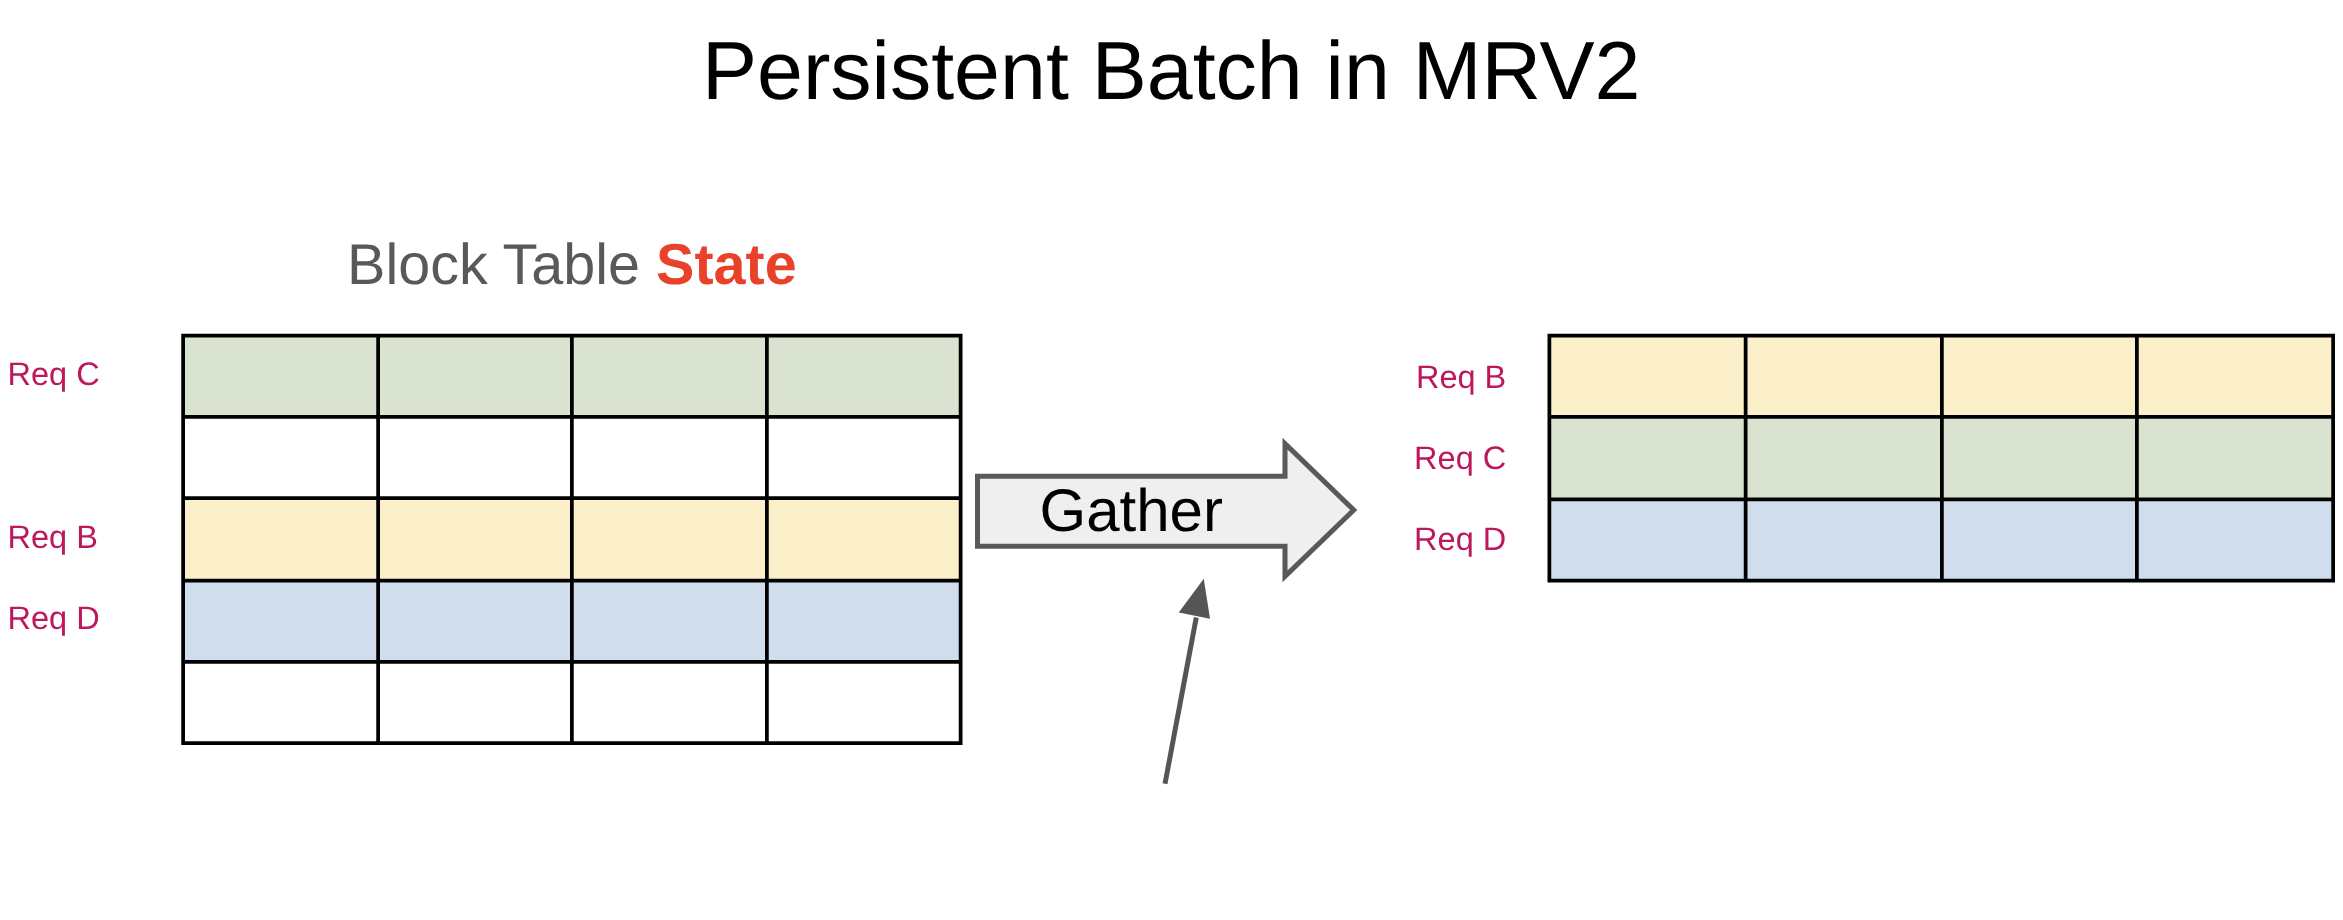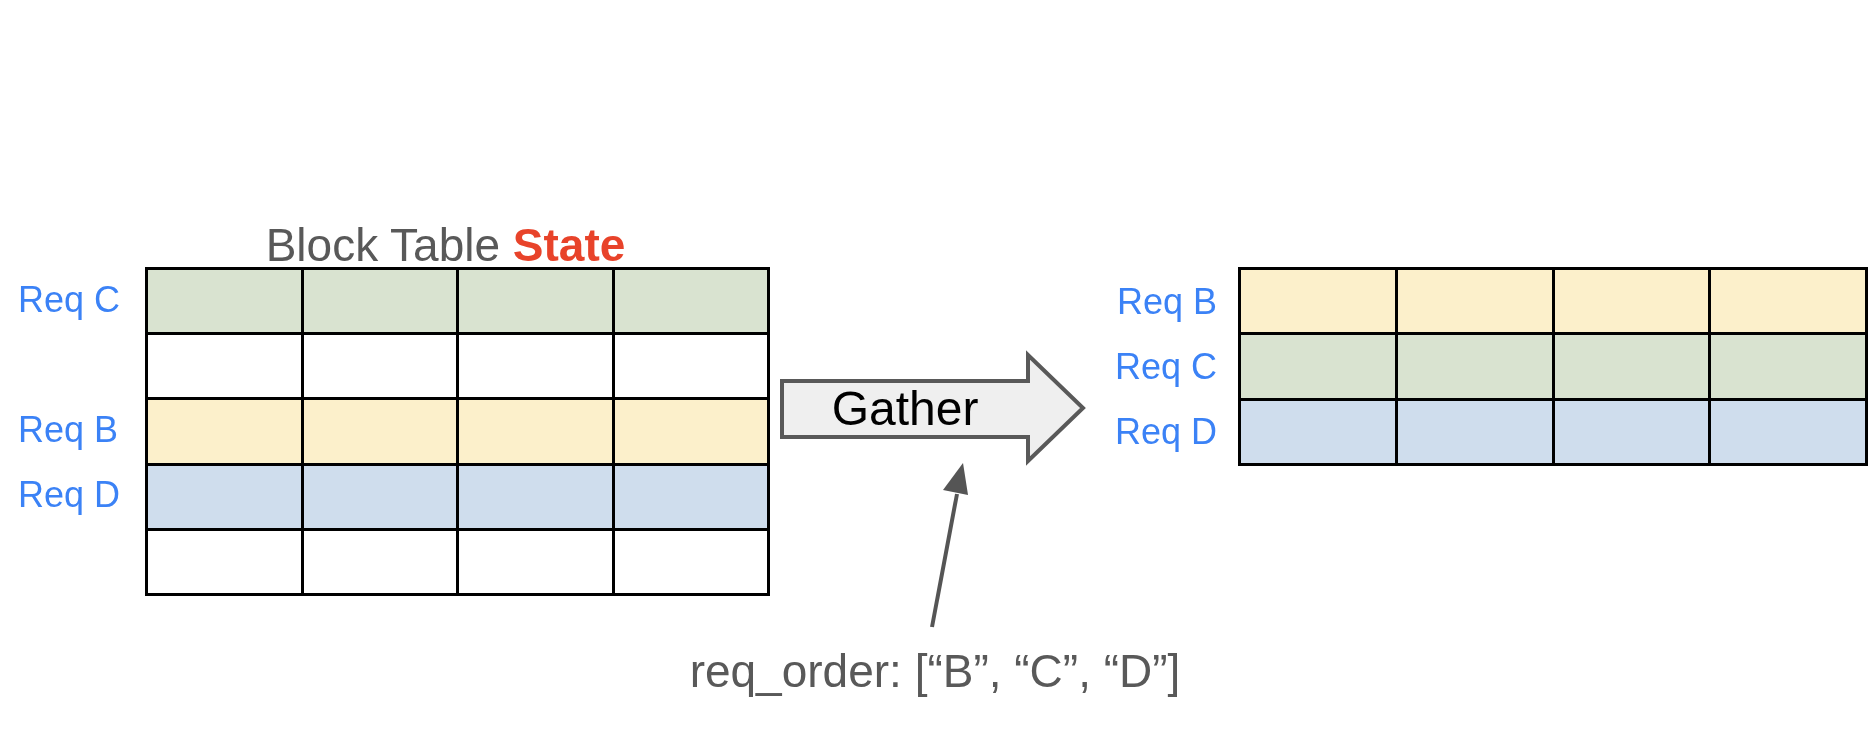--- a/index.html
+++ b/index.html
@@ -25,21 +25,21 @@
 
   .table-header {
     position: absolute;
     top: 184px;
     font-size: 46px;
     color: #595959;
     white-space: nowrap;
     text-align: center;
   }
   .table-header .hl { color: #e8432a; font-weight: bold; }
-  #left-header  { left: 133px;  width: 625px; margin-top: 34px; }
+  #left-header  { left: 145px;  width: 625px; }
   #right-header { left: 1238px; width: 630px; }
 
   .block-table {
     position: absolute;
     display: grid;
     background: #000000;
     padding: 3px;
     gap: 3px;
     box-sizing: border-box;
   }
@@ -50,26 +50,25 @@
   }
   #right-table {
     left: 1238px; top: 267px;
     width: 630px; height: 199px;
     grid-template-columns: repeat(4, 1fr);
   }
   .cell { width: 100%; height: 100%; }
 
   .row-label {
     position: absolute;
-    font-size: 36px;
-    color: #3b82f6;
+    font-size: 26px;
+    color: #be185d;
     height: 65px;
     line-height: 65px;
     white-space: nowrap;
-    margin-left: 12px;
   }
   .row-label.left  { left: 6px;  width: 130px; text-align: left; }
   .row-label.right { left: 1040px; width: 165px; text-align: right; }
 
   #label-req-c { top: 267px; }
   #label-req-b { top: 397px; }
   #label-req-d { top: 462px; }
   #rlabel-req-b { top: 269px; }
   #rlabel-req-c { top: 334px; }
   #rlabel-req-d { top: 399px; }
@@ -94,20 +93,21 @@
     font-size: 46px;
     color: #595959;
     white-space: nowrap;
   }
 </style>
 </head>
 <body>
 
 <div id="canvas">
 
+  <div class="title">Persistent Batch in MRV2</div>
 
   <div class="table-header" id="left-header"><span>Block Table </span><span class="hl">State</span></div>
 
 
   <div class="block-table" id="left-table">
       <div class="cell" style="background: rgb(217, 227, 208);"></div>
       <div class="cell" style="background: rgb(217, 227, 208);"></div>
       <div class="cell" style="background: rgb(217, 227, 208);"></div>
       <div class="cell" style="background: rgb(217, 227, 208);"></div>
       <div class="cell" style="background: rgb(255, 255, 255);"></div>
@@ -150,15 +150,14 @@
   <div class="row-label right" id="rlabel-req-c">Req C</div>
   <div class="row-label right" id="rlabel-req-d">Req D</div>
 
   <svg id="arrow-layer" width="1874" height="736" viewBox="0 0 1874 736">
     <polygon points="782,381 1028,381 1028,355 1083,408 1028,461 1028,437 782,437" fill="#efefef" stroke="#595959" stroke-width="4" stroke-linejoin="miter"></polygon>
     <text id="gather-label" x="905" y="425" text-anchor="middle">Gather</text>
     <line x1="932" y1="627" x2="957" y2="494" stroke="#555555" stroke-width="4"></line>
     <polygon points="963,463 968,495 943,490" fill="#555555"></polygon>
   </svg>
 
-  <div class="annotation">req_order: [“B”, “C”, “D”]</div>
 
 </div>
 
 </body></html>

